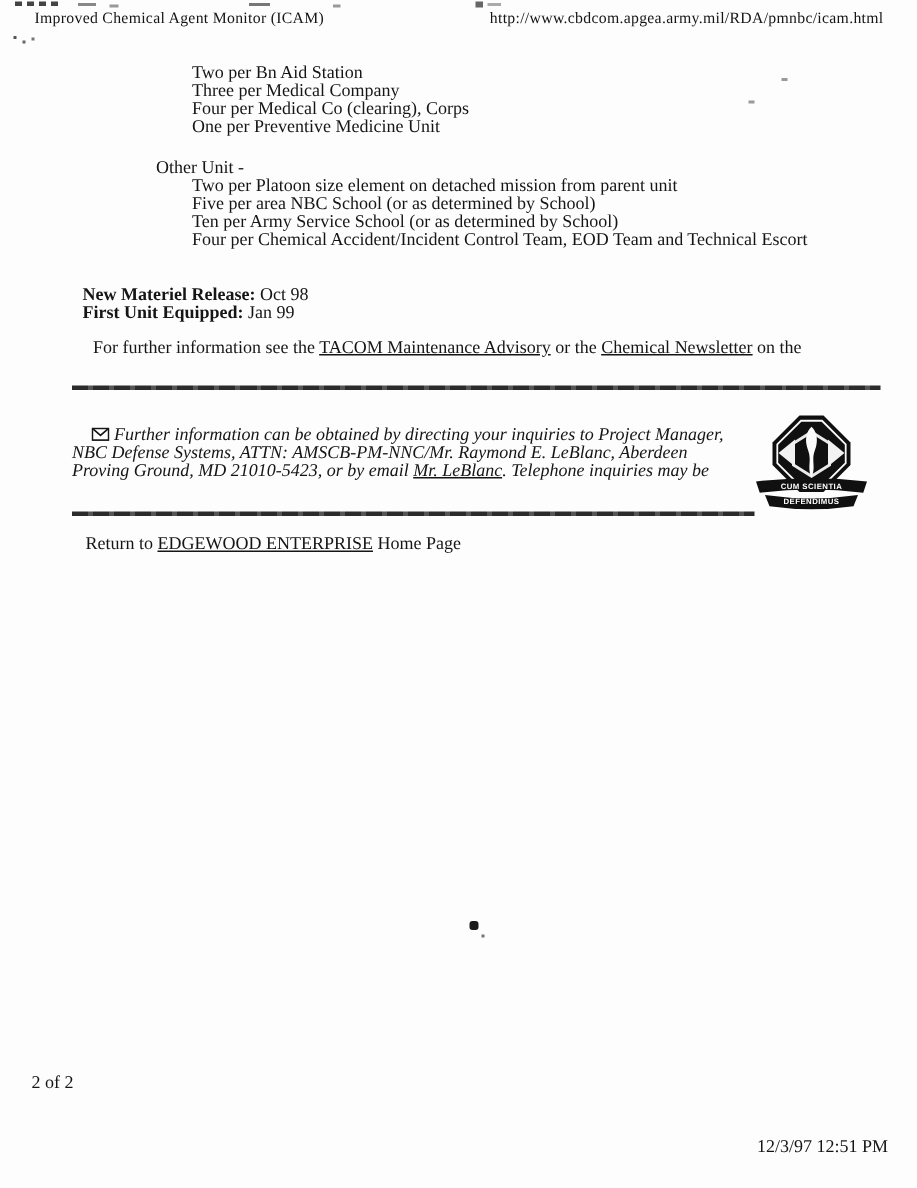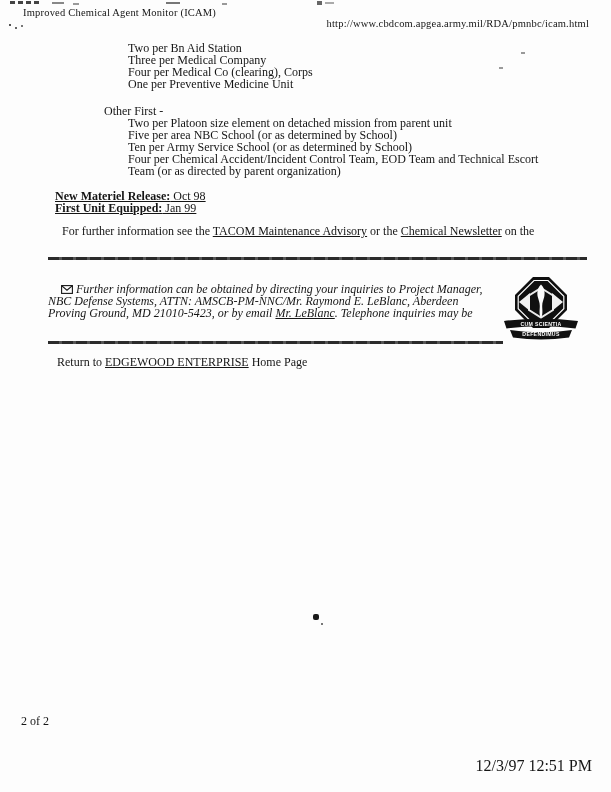--- a/index.html
+++ b/index.html
@@ -9,36 +9,36 @@
   }
   .abs{position:absolute;}
   .ln{font-size:12px;line-height:12px;white-space:nowrap;}
   .hdr{font-size:10.5px;letter-spacing:.2px;white-space:nowrap;}
   .b{font-weight:bold;}
   .lnk{text-decoration:underline;}
   .ovl{text-decoration:overline;}
   .art{position:absolute;}
   .rule{position:absolute;height:3px;background:repeating-linear-gradient(90deg,#2b2b2b 0 11px,#555 11px 14px);}
   #hdr-title{left:23px;top:7px;}
-  #hdr-url{right:22px;top:18px;}
+  #hdr-url{right:22px;top:7px;}
   #medical{left:128px;top:42px;}
   #other-head{left:104px;top:105px;}
   #other-items{left:128px;top:117px;}
-  #milestones{left:55px;top:190px;text-decoration:underline;}
+  #milestones{left:55px;top:190px;}
   #further{left:62px;top:225px;}
   #hr1{left:48px;top:257px;width:539px;}
   #contact{left:48px;top:283px;font-style:italic;font-size:12px;width:470px;}
   #contact .cl{line-height:12px;white-space:nowrap;}
   #contact .first{padding-left:13px;}
   #env{display:inline-block;vertical-align:-1px;margin-right:3px;}
   #seal{left:497px;top:276px;}
   #hr2{left:48px;top:341px;width:455px;}
   #return{left:57px;top:356px;font-size:12px;}
   #foot-left{left:21px;top:714px;font-size:12px;}
-  #foot-right{right:19px;top:757px;font-size:16px;}
+  #foot-right{right:19px;top:757px;font-size:12px;}
   #seal svg text{font-family:"Liberation Sans","DejaVu Sans",sans-serif;font-size:5.2px;font-weight:bold;fill:#fff;letter-spacing:.3px;}
 </style>
 </head>
 <body>
 
 <div class="art" style="left:10px;top:1px;width:32px;height:3px;background:repeating-linear-gradient(90deg,#444 0 5px,transparent 5px 8px);"></div>
 <div class="art" style="left:52px;top:2px;width:12px;height:2px;background:#888;"></div>
 <div class="art" style="left:73px;top:3px;width:6px;height:2px;background:#999;"></div>
 <div class="art" style="left:166px;top:2px;width:14px;height:2px;background:#777;"></div>
 <div class="art" style="left:222px;top:3px;width:5px;height:2px;background:#999;"></div>
@@ -55,27 +55,26 @@
 <div class="abs hdr" id="hdr-title">Improved Chemical Agent Monitor (ICAM)</div>
 <div class="abs hdr" id="hdr-url">http://www.cbdcom.apgea.army.mil/RDA/pmnbc/icam.html</div>
 
 <div class="abs" id="medical">
   <div class="ln">Two per Bn Aid Station</div>
   <div class="ln">Three per Medical Company</div>
   <div class="ln">Four per Medical Co (clearing), Corps</div>
   <div class="ln">One per Preventive Medicine Unit</div>
 </div>
 
-<div class="abs ln" id="other-head">Other First -</div>
+<div class="abs ln" id="other-head">Other Unit -</div>
 <div class="abs" id="other-items">
   <div class="ln">Two per Platoon size element on detached mission from parent unit</div>
   <div class="ln">Five per area NBC School (or as determined by School)</div>
   <div class="ln">Ten per Army Service School (or as determined by School)</div>
   <div class="ln">Four per Chemical Accident/Incident Control Team, EOD Team and Technical Escort</div>
-  <div class="ln">Team (or as directed by parent organization)</div>
 </div>
 
 <div class="abs" id="milestones">
   <div class="ln"><span class="b">New Materiel Release:</span><span> Oct 98</span></div>
   <div class="ln"><span class="b">First Unit Equipped:</span><span> Jan 99</span></div>
 </div>
 
 <div class="abs" id="further">
   <div class="ln"><span>For further information see the </span><span class="lnk">TACOM Maintenance Advisory</span><span> or the </span><span class="lnk">Chemical Newsletter</span><span> on the</span></div>
 </div>

